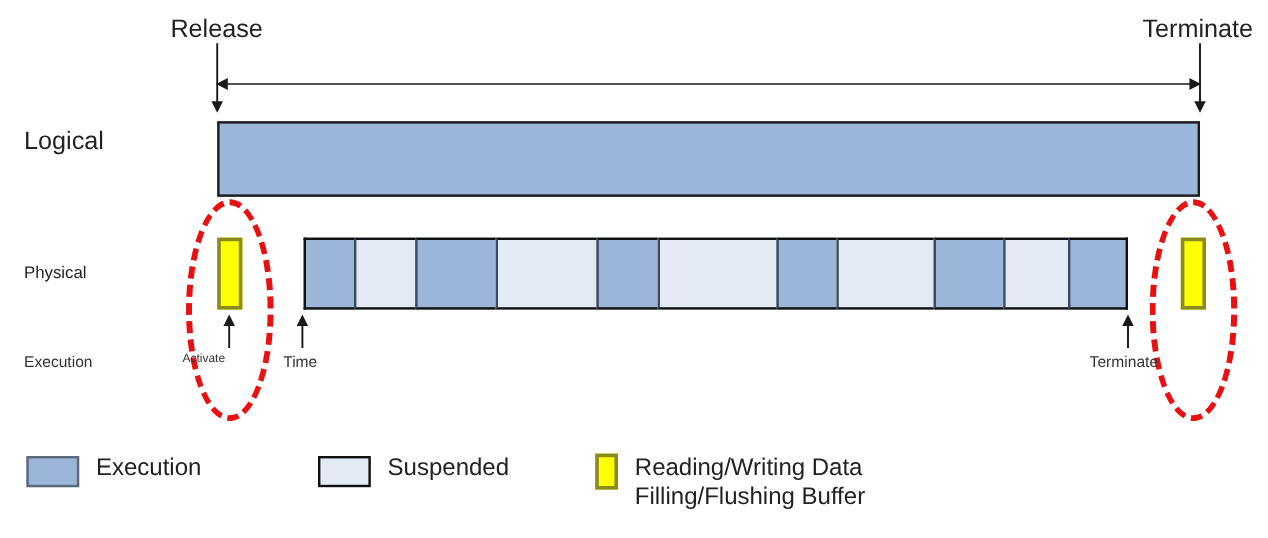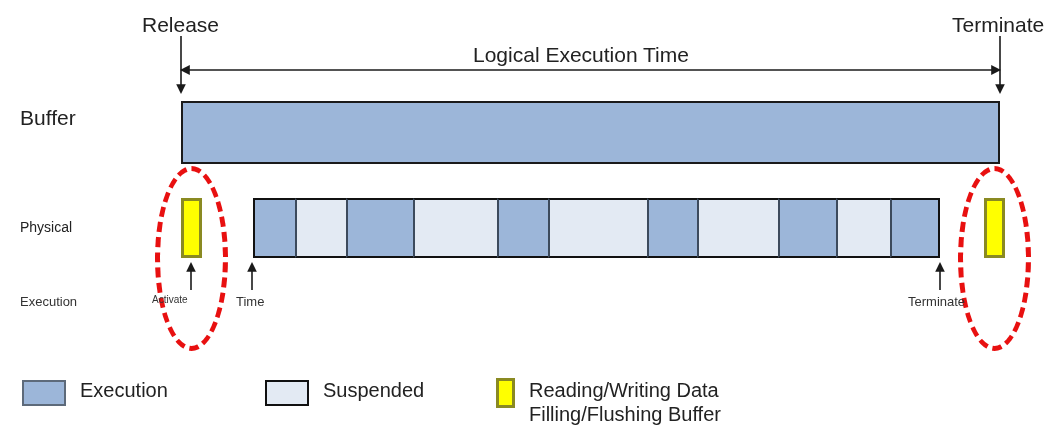--- a/index.html
+++ b/index.html
@@ -111,23 +111,22 @@
     <g>
       <line x1="252" y1="290" x2="252" y2="264" stroke="#1a1a1a" stroke-width="1.6" marker-end="url(#ah-u)"></line>
     </g>
     <g>
       <line x1="940" y1="290" x2="940" y2="264" stroke="#1a1a1a" stroke-width="1.6" marker-end="url(#ah-u)"></line>
     </g>
   </svg>
 
   <div class="lbl lbl-release">Release</div>
   <div class="lbl lbl-terminate-top">Terminate</div>
-  <div class="lbl lbl-let">Logical Execution Time</div>
 
-  <div class="lbl lbl-logical">Buffer</div>
+  <div class="lbl lbl-logical">Logical</div>
   <div class="lbl lbl-physical">Physical</div>
 
   <div class="abs" id="logical-bar"></div>
 
   <div class="abs" id="physical-track" style="left: 253px; width: 687px;">
       <div class="blk exec end-l" style="left: 0px; width: 42px;"></div>
       <div class="blk susp sep-l" style="left: 42px; width: 51px;"></div>
       <div class="blk exec sep-l" style="left: 93px; width: 67px;"></div>
       <div class="blk susp sep-l" style="left: 160px; width: 84px;"></div>
       <div class="blk exec sep-l" style="left: 244px; width: 51px;"></div>

